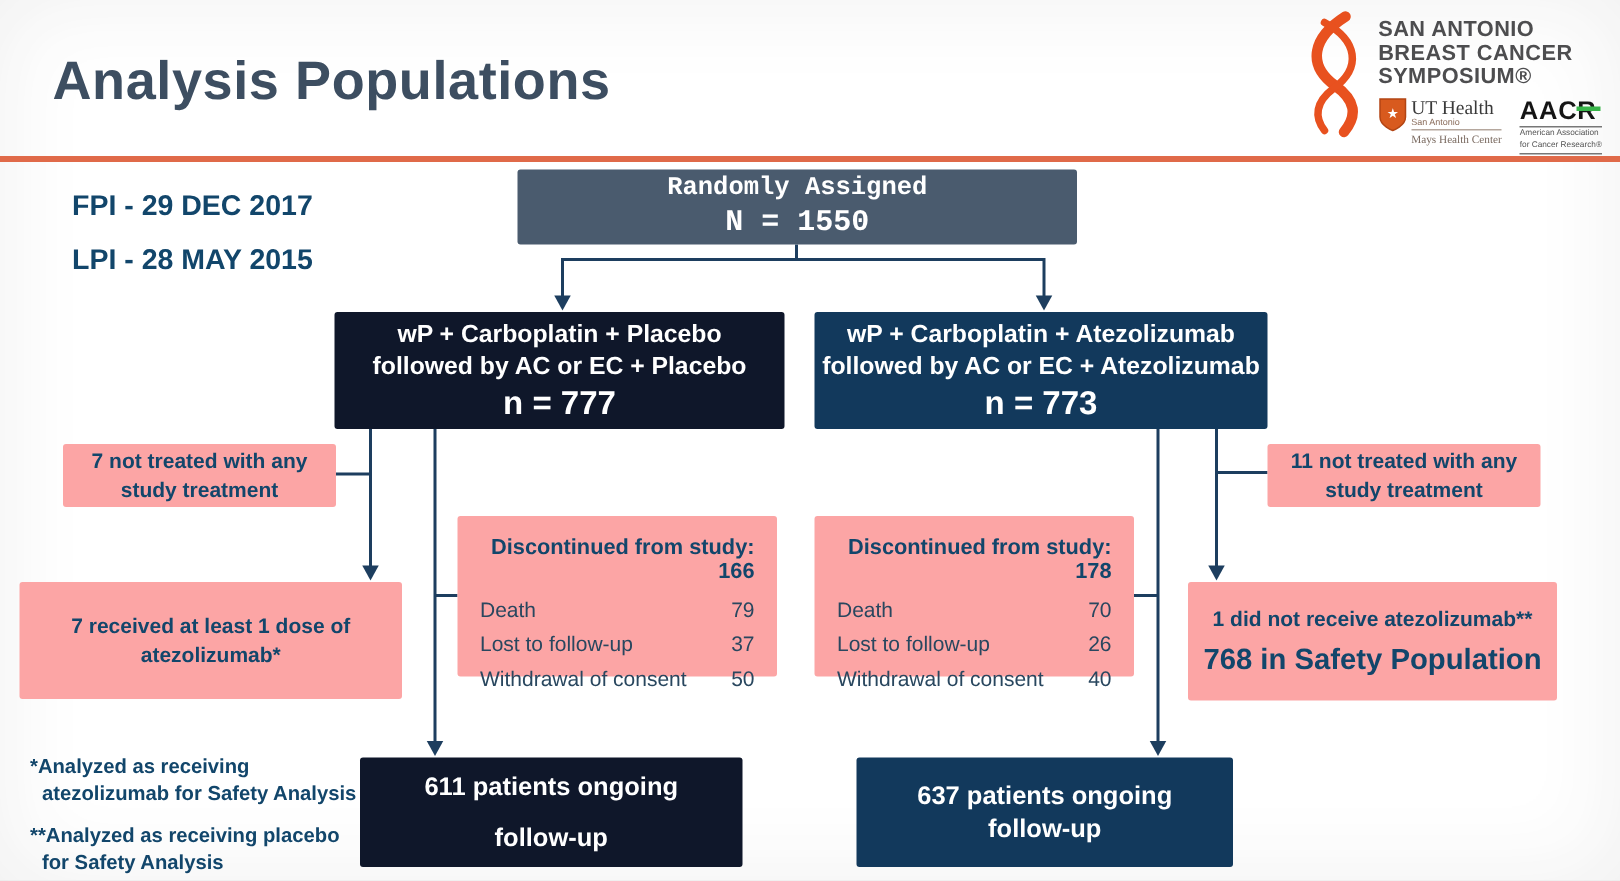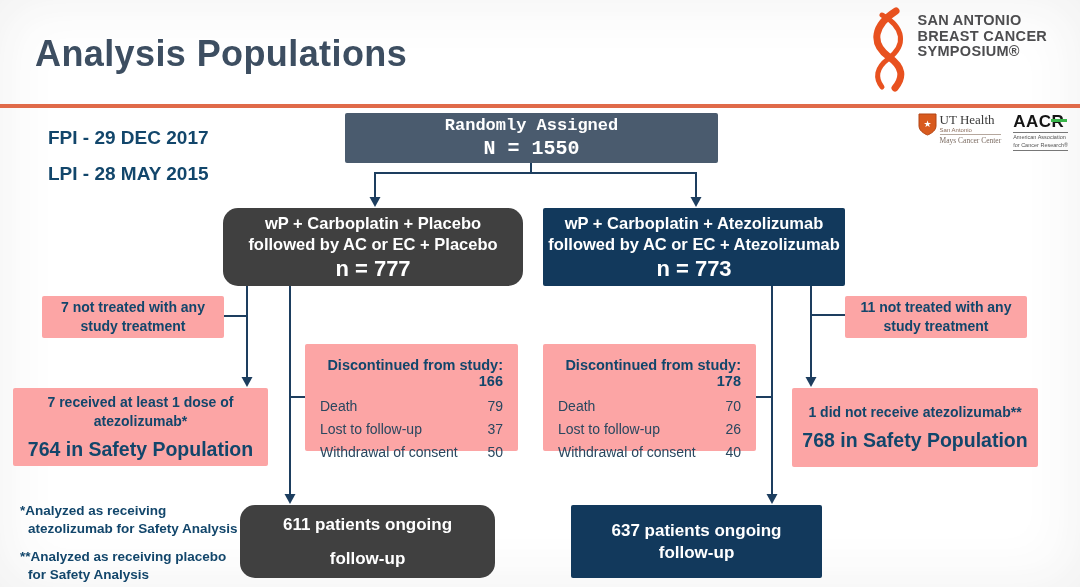--- a/index.html
+++ b/index.html
@@ -13,21 +13,21 @@
   .page-title {
     position: absolute; left: 35px; top: 33px;
     font-size: 36px; font-weight: bold; color: #3d4e61; letter-spacing: .4px;
   }
   .header-rule {
     position: absolute; left: 0; top: 104px; width: 1080px; height: 4px;
     background: #e06a49;
   }
   .logo { position: absolute; right: 12px; top: 7px; display: flex; gap: 4px; }
   .ribbon { width: 52px; height: 86px; flex: 0 0 auto; }
-  .logo-right { display: flex; flex-direction: column; padding-top: 6px; gap: 48px; }
+  .logo-right { display: flex; flex-direction: column; padding-top: 6px; }
   .logo-text { color: #4d4d4f; font-weight: 600; font-size: 14.5px; line-height: 1.08; letter-spacing: .3px; }
   .logo-partners { display: flex; gap: 12px; margin-top: 5px; align-items: flex-start; }
   .uth { display: flex; gap: 3px; align-items: flex-start; }
   .uth-shield { width: 19px; height: 23px; }
   .uth-name { font-family: "Liberation Serif", serif; font-size: 13px; color: #3a3a3a; line-height: 1; }
   .uth-city { font-size: 6px; color: #8a6d5c; line-height: 1.4; }
   .uth-center { font-family: "Liberation Serif", serif; font-size: 7.5px; color: #7a6a60; border-top: 1px solid #b5a79d; padding-top: 1px; line-height: 1.3; }
   .aacr { display: flex; flex-direction: column; }
   .aacr-word { position: relative; font-size: 17px; font-weight: 900; letter-spacing: .5px; color: #151515; line-height: 1; }
   .aacr-dash { position: absolute; right: 1px; top: 6px; width: 16px; height: 3.5px; background: #39b54a; }
@@ -36,21 +36,21 @@
   
   .dates { position: absolute; left: 48px; top: 127px; color: #12466b; font-weight: bold; font-size: 19px; }
   .dates div { margin-bottom: 14px; }
   
   .connectors { position: absolute; left: 0; top: 0; z-index: 1; pointer-events: none; }
   .connectors line, .connectors path { stroke: #1d3e5f; stroke-width: 2; fill: none; }
   .connectors polygon { fill: #1d3e5f; stroke: none; }
   
   .fbox { position: absolute; z-index: 2; display: flex; flex-direction: column; justify-content: center; align-items: center; text-align: center; border-radius: 2px; }
   .box-slate { background: #4a5b6e; color: #fff; }
-  .box-orange { background: #404040; color: #fff; border-radius: 15px; }
+  .box-orange { background: #0f172a; color: #fff; }
   .box-navy { background: #12395c; color: #fff; }
   .box-light { background: #fca5a5; color: #12466b; }
   .t17b { font-size: 17px; font-weight: bold; line-height: 1.25; }
   .t20b { font-size: 20px; font-weight: bold; line-height: 1.25; }
   .t16b { font-size: 16.5px; font-weight: bold; line-height: 1.3; }
   .t22b { font-size: 22px; font-weight: bold; line-height: 1.15; }
   .t14b { font-size: 14px; font-weight: bold; line-height: 1.35; }
   .t19b { font-size: 19.5px; font-weight: bold; line-height: 1.2; margin-top: 7px; }
   .disc { justify-content: flex-start; align-items: stretch; text-align: right; padding: 13px 15px 10px 15px; }
   .disc-title { font-size: 14.5px; font-weight: bold; margin-bottom: 9px; color: #12466b; }
@@ -80,21 +80,21 @@
       </div>
       <div class="logo-partners">
         <div class="uth">
           <svg class="uth-shield" viewBox="0 0 19 23">
             <path d="M1 1 H18 V13 C18 19 9.5 22 9.5 22 C9.5 22 1 19 1 13 Z" fill="#d85a1e" stroke="#b34514" stroke-width="1"></path>
             <text x="9.5" y="13.5" text-anchor="middle" font-size="9" fill="#ffffff">★</text>
           </svg>
           <div>
             <div class="uth-name">UT Health</div>
             <div class="uth-city">San Antonio</div>
-            <div class="uth-center">Mays Cancer Center</div>
+            <div class="uth-center">Mays Health Center</div>
           </div>
         </div>
         <div class="aacr">
           <div class="aacr-word">
             <span>AACR</span>
             <span class="aacr-dash"></span>
           </div>
           <div class="aacr-subwrap">
             <div class="aacr-sub">American Association</div>
             <div class="aacr-sub">for Cancer Research®</div>
@@ -159,21 +159,20 @@
   </div>
 
   <div class="fbox box-light" style="left:845px; top:296px; width:182px; height:42px;">
     <div class="t14b">11 not treated with any</div>
     <div class="t14b">study treatment</div>
   </div>
 
   <div class="fbox box-light" style="left:13px; top:388px; width:255px; height:78px;">
     <div class="t14b">7 received at least 1 dose of</div>
     <div class="t14b">atezolizumab*</div>
-    <div class="t19b">764 in Safety Population</div>
   </div>
 
   <div class="fbox box-light" style="left:792px; top:388px; width:246px; height:79px;">
     <div class="t14b">1 did not receive atezolizumab**</div>
     <div class="t19b">768 in Safety Population</div>
   </div>
 
   <div class="fbox box-light disc" style="left:305px; top:344px; width:213px; height:107px;">
     <div class="disc-title">Discontinued from study: 166</div>
     <div class="disc-row">

